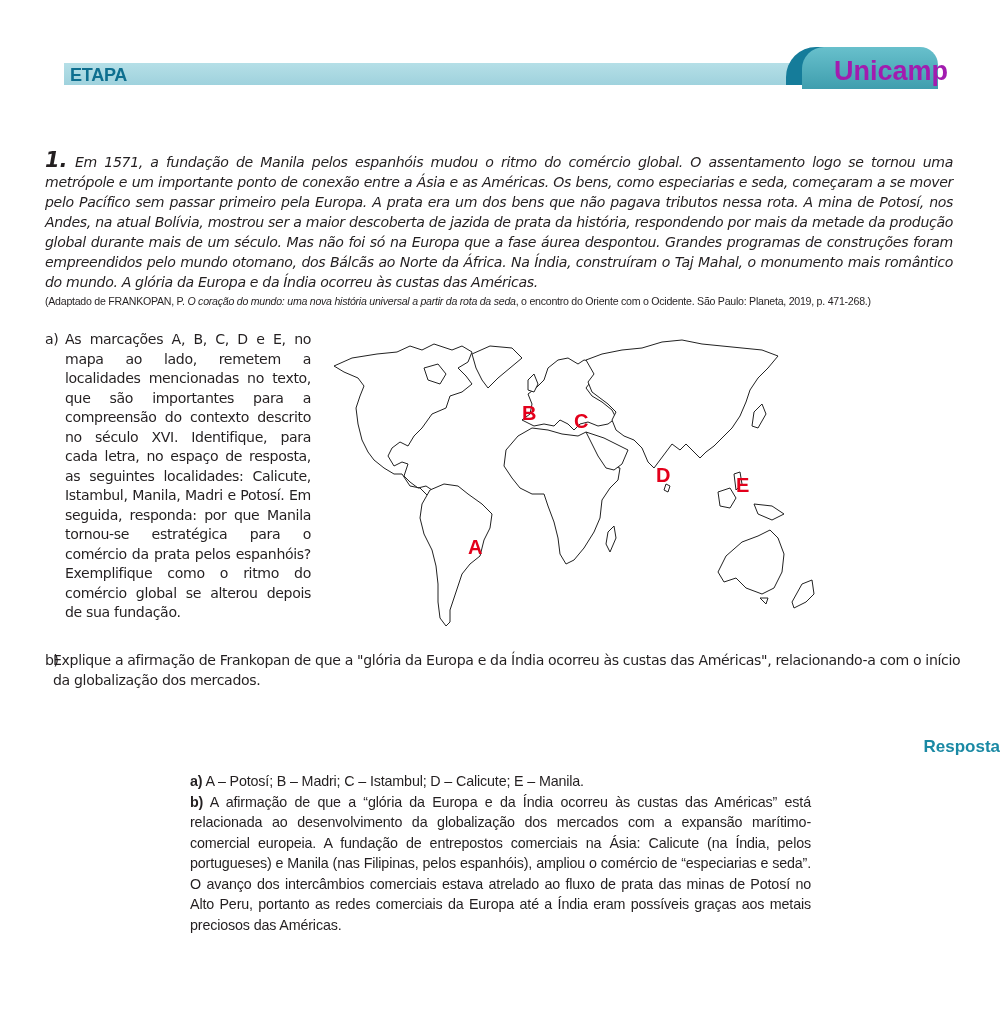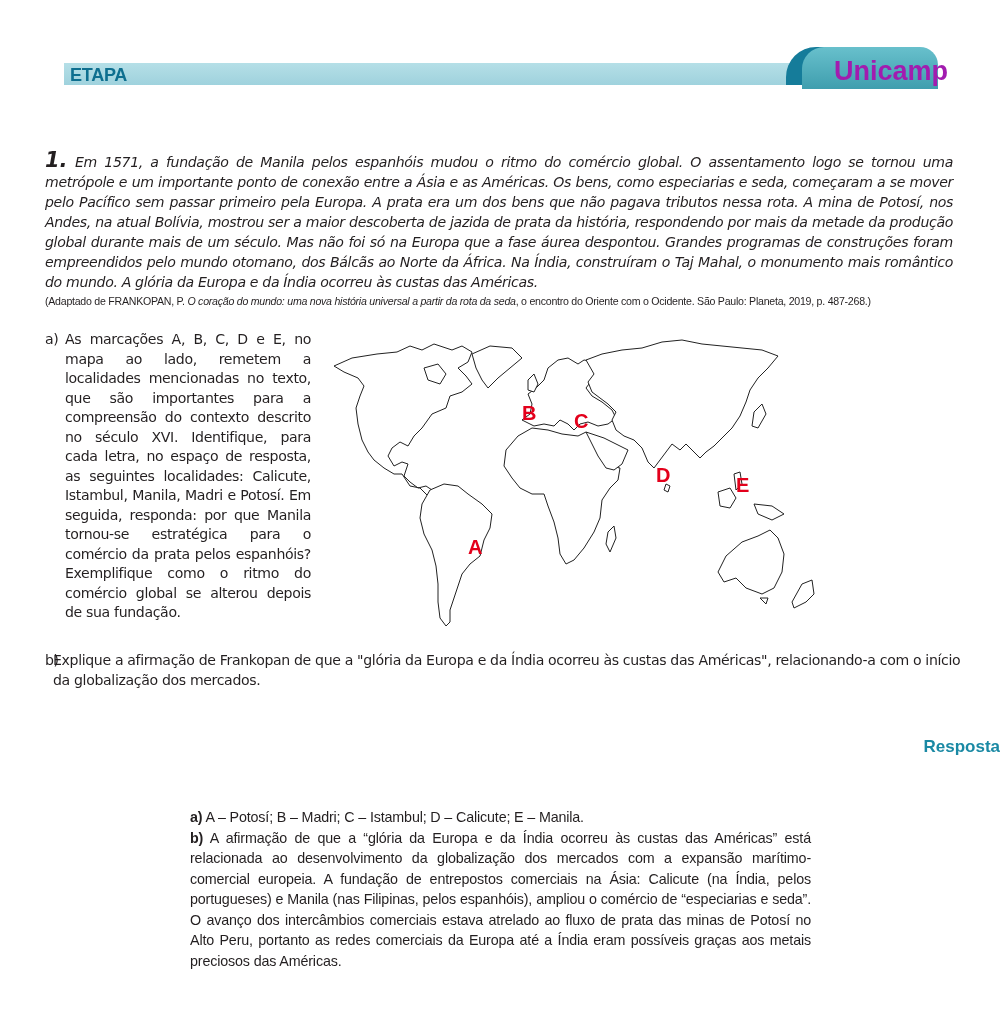--- a/index.html
+++ b/index.html
@@ -37,40 +37,40 @@
   .map { position:absolute; left:322px; top:328px; width:660px; height:310px; }
 
   .item-b { position:absolute; left:45px; top:651px; width:930px; font-family:"DejaVu Sans", sans-serif;
             font-size:14.1px; line-height:19.5px; letter-spacing:-0.35px; }
   .item-b .lbl { position:absolute; left:0; top:0; }
   .item-b .txt { margin-left:8px; }
 
   
   .resp-title { position:absolute; left:0; width:1000px; top:737px; text-align:right;
                 font-weight:bold; font-size:17px; color:#1a89a4; }
-  .resp { position:absolute; left:190px; top:807px; width:621px; font-family:"Liberation Sans", sans-serif;
+  .resp { position:absolute; left:190px; top:771px; width:621px; font-family:"Liberation Sans", sans-serif;
           font-size:14.3px; line-height:20.5px; text-align:justify; letter-spacing:-0.15px; }
   .resp b { font-weight:bold; }
   .resp p { margin:0; }
 </style>
 </head>
 <body>
 
 <div class="hdr-bar"></div>
 <div class="hdr-etapa">ETAPA</div>
 <div class="hdr-tab-dark"></div>
 <div class="hdr-tab"></div>
 <div class="hdr-unicamp">Unicamp</div>
 
 <div class="q">
   <span class="num">1.</span>
   <span>Em 1571, a fundação de Manila pelos espanhóis mudou o ritmo do comércio global. O assentamento logo se tornou uma metrópole e um importante ponto de conexão entre a Ásia e as Américas. Os bens, como especiarias e seda, começaram a se mover pelo Pacífico sem passar primeiro pela Europa. A prata era um dos bens que não pagava tributos nessa rota. A mina de Potosí, nos Andes, na atual Bolívia, mostrou ser a maior descoberta de jazida de prata da história, respondendo por mais da metade da produção global durante mais de um século. Mas não foi só na Europa que a fase áurea despontou. Grandes programas de construções foram empreendidos pelo mundo otomano, dos Bálcãs ao Norte da África. Na Índia, construíram o Taj Mahal, o monumento mais romântico do mundo. A glória da Europa e da Índia ocorreu às custas das Américas.</span>
 </div>
 <div class="src">
-  <span>(Adaptado de FRANKOPAN, P. </span><i>O coração do mundo: uma nova história universal a partir da rota da seda</i><span>, o encontro do Oriente com o Ocidente. São Paulo: Planeta, 2019, p. 487-268.)</span>
+  <span>(Adaptado de FRANKOPAN, P. </span><i>O coração do mundo: uma nova história universal a partir da rota da seda</i><span>, o encontro do Oriente com o Ocidente. São Paulo: Planeta, 2019, p. 471-268.)</span>
 </div>
 
 <div class="item-a">
   <span class="lbl">a)</span>
   <div class="txt">As marcações A, B, C, D e E, no mapa ao lado, remetem a localidades mencionadas no texto, que são importantes para a compreensão do contexto descrito no século XVI. Identifique, para cada letra, no espaço de resposta, as seguintes localidades: Calicute, Istambul, Manila, Madri e Potosí. Em seguida, responda: por que Manila tornou-se estratégica para o comércio da prata pelos espanhóis? Exemplifique como o ritmo do comércio global se alterou depois de sua fundação.</div>
 </div>
 
 <svg class="map" viewBox="0 0 660 310">
   <g fill="#ffffff" stroke="#222" stroke-width="1" stroke-linejoin="round">
 

